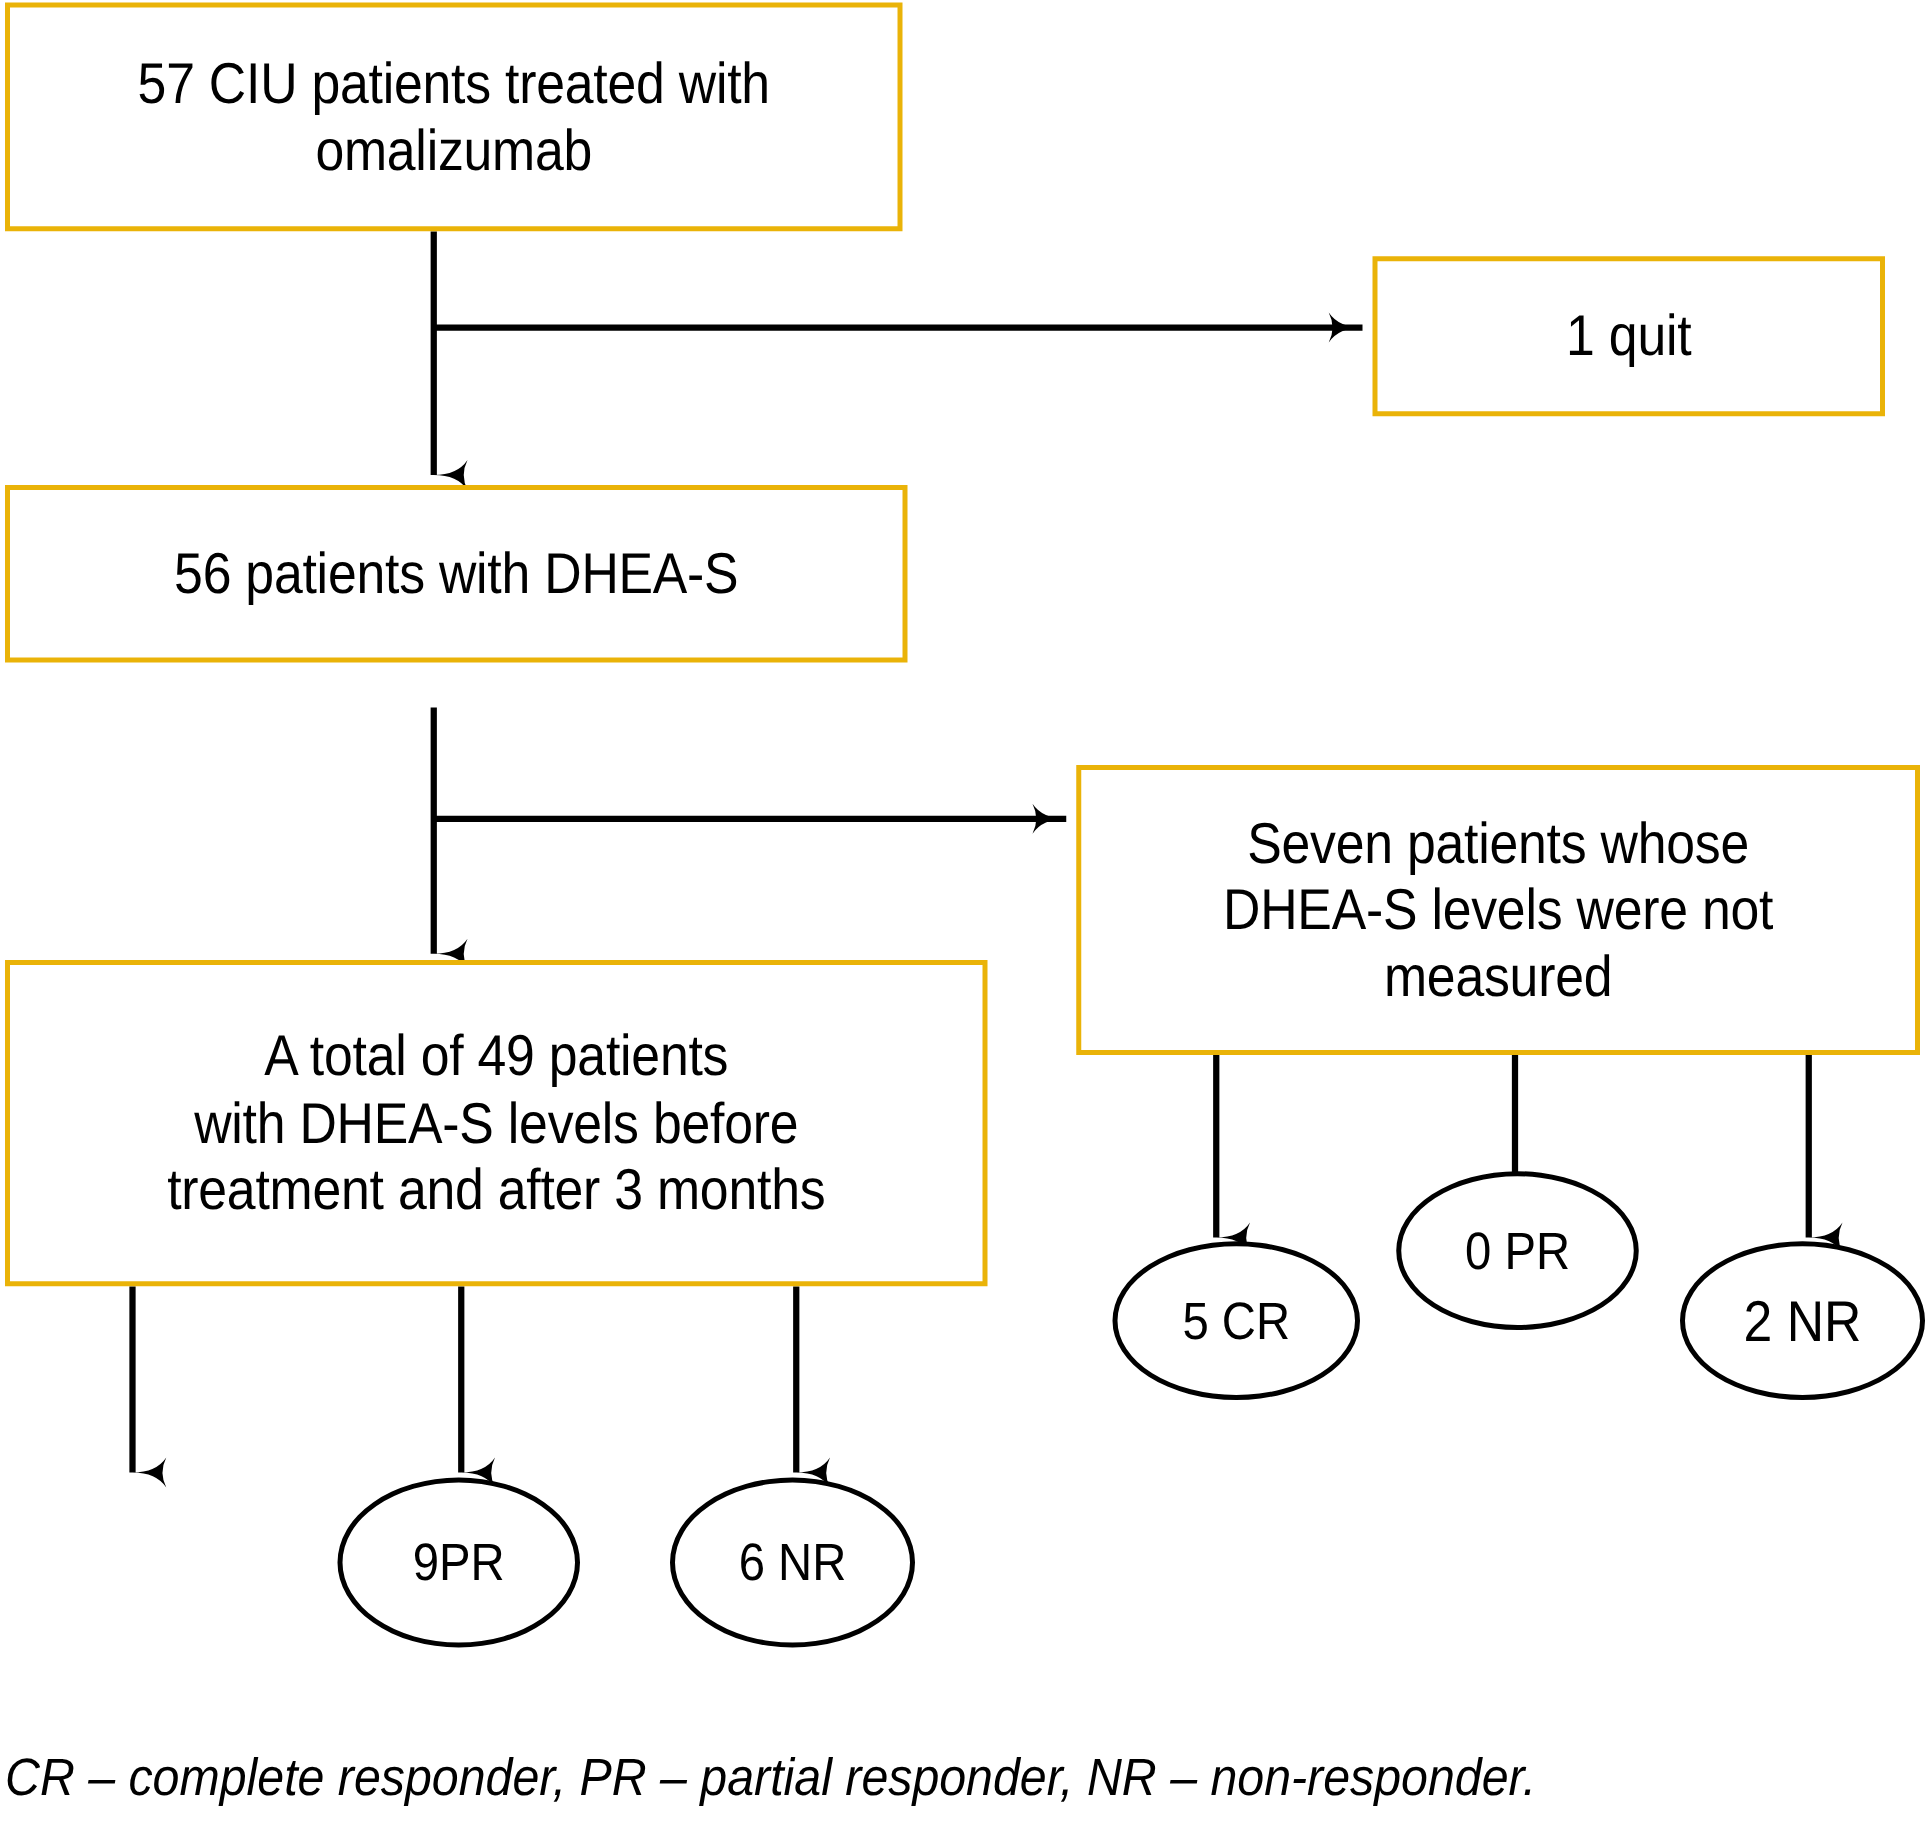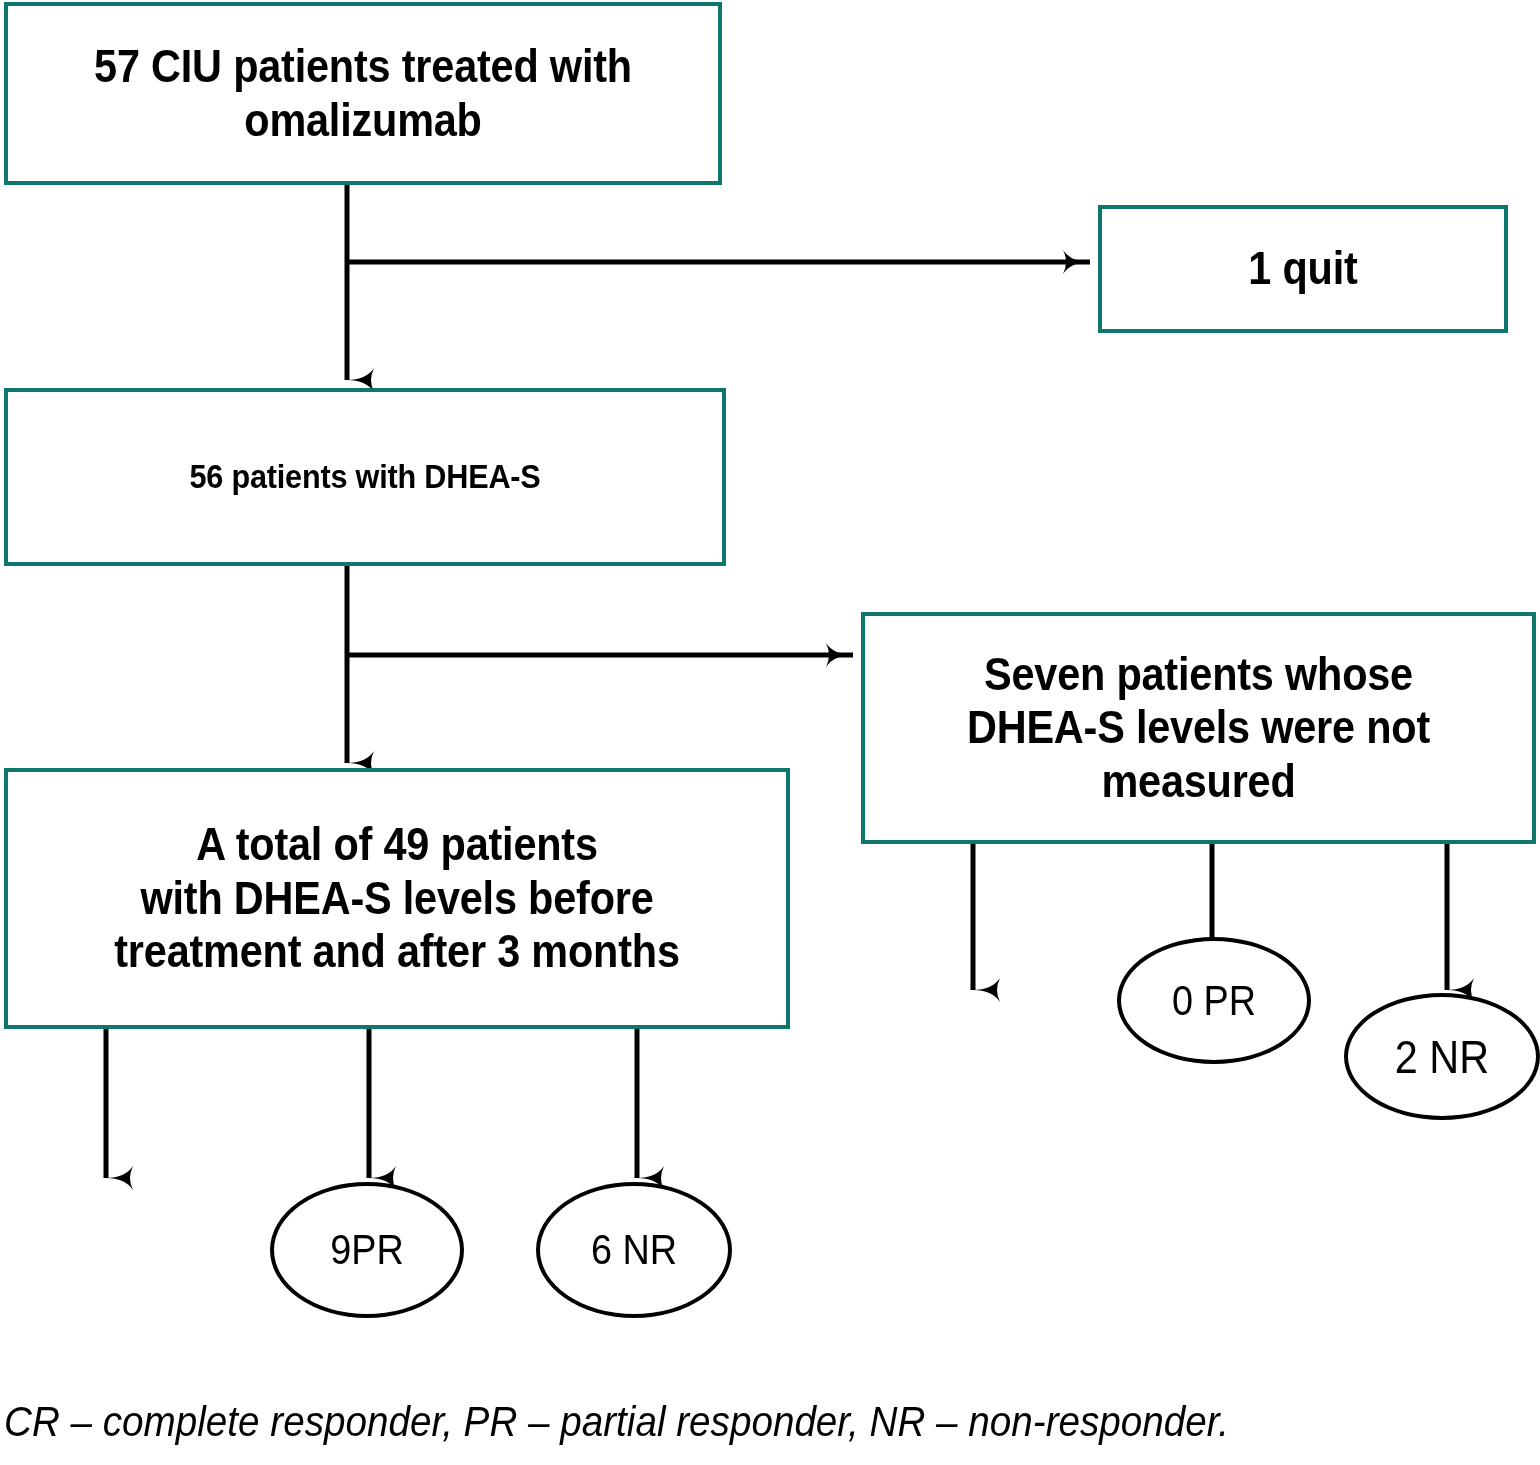--- a/index.html
+++ b/index.html
@@ -22,27 +22,26 @@
     position: absolute;
     left: 0;
     top: 0;
     width: 1540px;
     height: 1465px;
     pointer-events: none;
   }
   .node-box {
     position: absolute;
     box-sizing: border-box;
-    border: 4px solid #0f766e;
+    border: 4px solid #eab308;
     background: #ffffff;
     display: flex;
     align-items: center;
     justify-content: center;
     text-align: center;
-    font-weight: bold;
   }
   .node-text {
     display: block;
     width: 100%;
     line-height: 1.16;
     letter-spacing: -0.2px;
     white-space: pre-line;
     transform: scaleX(0.90);
     transform-origin: center center;
   }
@@ -61,21 +60,21 @@
     display: block;
     width: 100%;
     line-height: 1;
     transform: scaleX(0.90);
     transform-origin: center center;
   }
 
   
   #box-omalizumab   { left: 4px;    top: 2px;    width: 718px; height: 183px; font-size: 46px; }
   #box-quit         { left: 1098px; top: 205px;  width: 410px; height: 128px; font-size: 46px; }
-  #box-dheas56      { left: 4px;    top: 388px;  width: 722px; height: 178px; font-size: 34px; }
+  #box-dheas56      { left: 4px;    top: 388px;  width: 722px; height: 142px; font-size: 46px; }
   #box-notmeasured  { left: 861px;  top: 612px;  width: 675px; height: 232px; font-size: 46px; }
   #box-total49      { left: 4px;    top: 768px;  width: 786px; height: 261px; font-size: 46px; align-items: center; }
 
   #ell-34cr { left: 2px;    top: 1182px; width: 202px; height: 136px; font-size: 42px; }
   #ell-9pr  { left: 270px;  top: 1182px; width: 194px; height: 136px; font-size: 42px; }
   #ell-6nr  { left: 536px;  top: 1182px; width: 196px; height: 136px; font-size: 42px; }
 
   #ell-5cr  { left: 890px;  top: 993px;  width: 198px; height: 127px; font-size: 42px; }
   #ell-0pr  { left: 1117px; top: 937px;  width: 194px; height: 127px; font-size: 42px; }
   #ell-2nr  { left: 1344px; top: 993px;  width: 196px; height: 127px; font-size: 46px; }
@@ -150,20 +149,23 @@
 treatment and after 3 months</span>
   </div>
 
   <div class="node-ellipse" id="ell-9pr">
     <span class="ellipse-text">9PR</span>
   </div>
   <div class="node-ellipse" id="ell-6nr">
     <span class="ellipse-text">6 NR</span>
   </div>
 
+  <div class="node-ellipse" id="ell-5cr">
+    <span class="ellipse-text">5 CR</span>
+  </div>
   <div class="node-ellipse" id="ell-0pr">
     <span class="ellipse-text">0 PR</span>
   </div>
   <div class="node-ellipse" id="ell-2nr">
     <span class="ellipse-text">2 NR</span>
   </div>
 
   <div id="legend">CR – complete responder, PR – partial responder, NR – non-responder.</div>
 
 </div>

